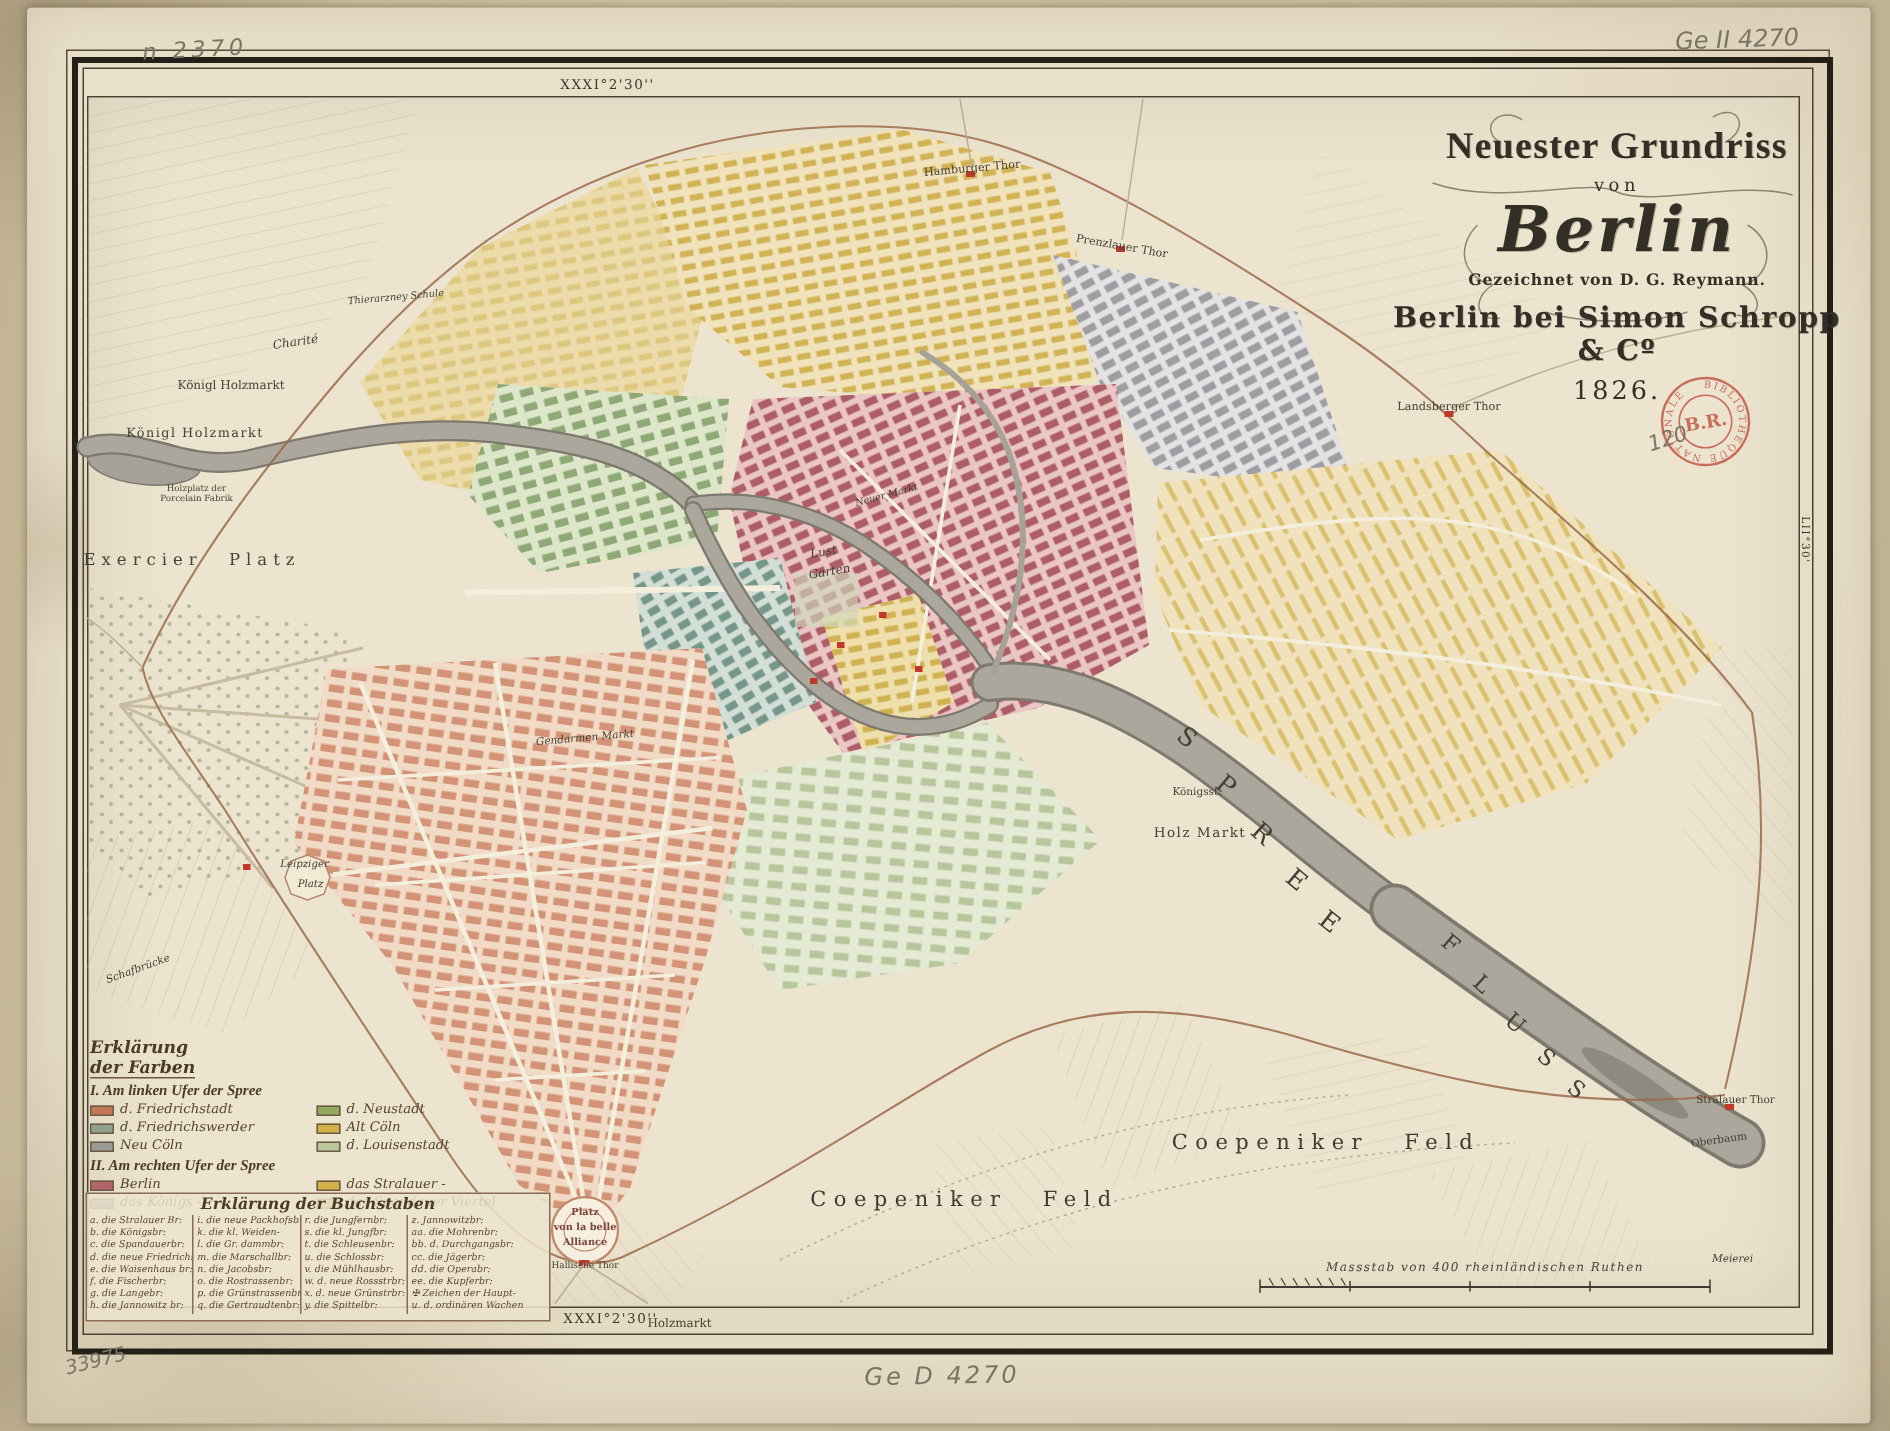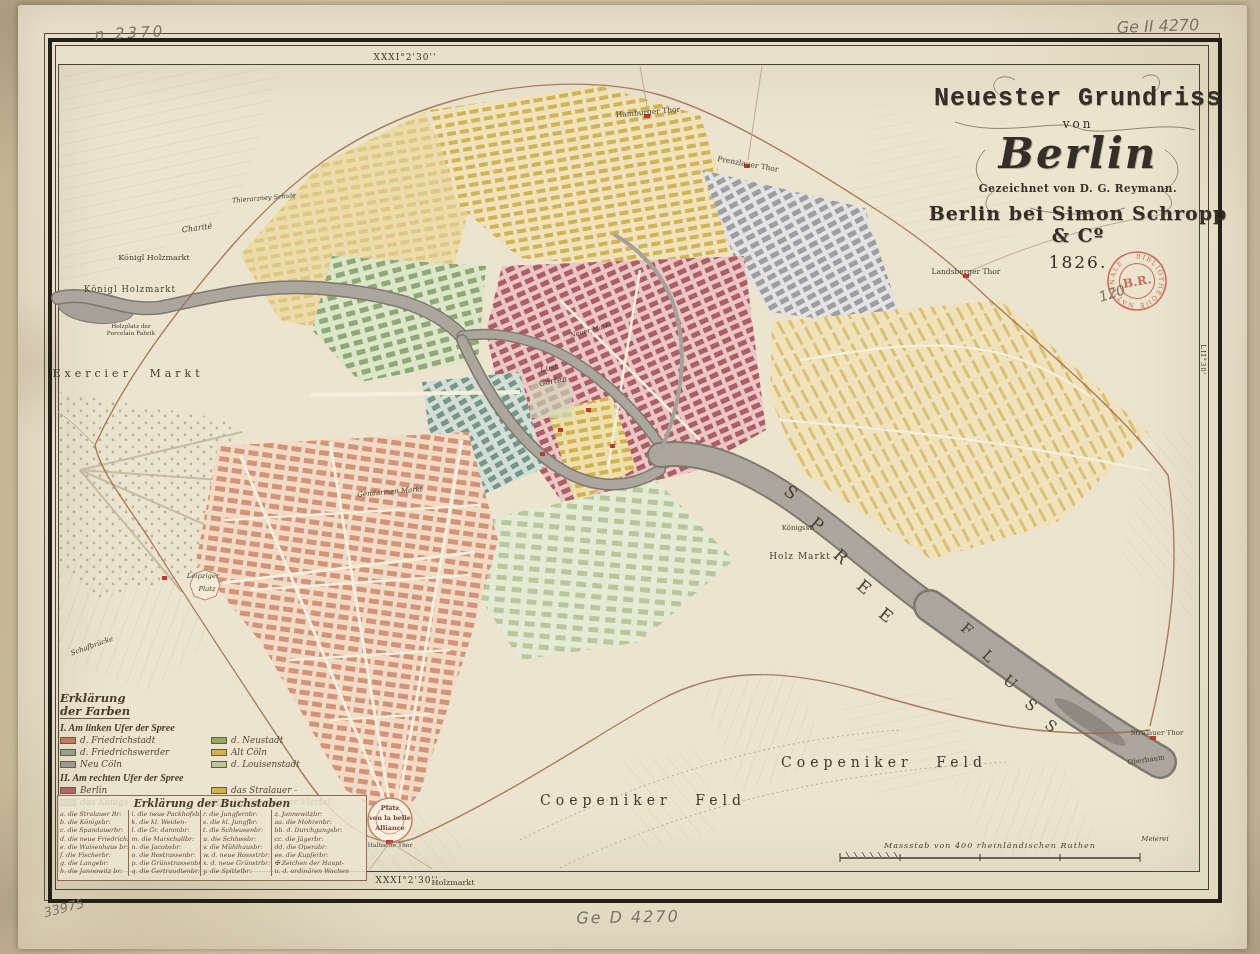--- a/index.html
+++ b/index.html
@@ -32,21 +32,21 @@
   .lbl{position:absolute;transform:translate(-50%,-50%);white-space:nowrap;color:#454033;
        font-family:"DejaVu Serif","Liberation Serif",serif;}
   .italic{font-style:italic;}
   .ls{letter-spacing:5px;word-spacing:14px;font-size:13px;color:#3f3a2f;}
   
   .meridian{position:absolute;font-size:9px;color:#3c362c;letter-spacing:1px;transform:translate(-50%,-50%);}
   .lat{position:absolute;font-size:7px;color:#3c362c;transform:translate(-50%,-50%) rotate(90deg);letter-spacing:1px;}
   
   .cartouche{position:absolute;left:928px;top:84px;width:300px;text-align:center;color:#332f26;}
   .c1{font-size:25px;font-weight:bold;letter-spacing:1px;
-      font-family:Liberation Mono, monospace;text-shadow:.6px .6px 0 rgba(40,35,25,.35);}
+      font-family:Liberation Serif, serif;text-shadow:.6px .6px 0 rgba(40,35,25,.35);}
   .c2{font-size:12px;font-weight:normal;margin-top:4px;letter-spacing:3px;}
   .c3{font-size:42px;font-weight:bold;font-style:italic;margin-top:-2px;letter-spacing:2px;
       text-shadow:.8px .8px 0 rgba(40,35,25,.3);}
   .c4{font-size:10.5px;font-weight:bold;margin-top:4px;letter-spacing:.5px;}
   .c5{font-size:19px;font-weight:bold;margin-top:8px;letter-spacing:1px;text-shadow:.5px .5px 0 rgba(40,35,25,.3);text-align:center;}
   .c6{font-size:17px;margin-top:6px;letter-spacing:2px;}
   
   .hand{position:absolute;color:#7b7466;font-family:"DejaVu Sans","Liberation Sans",sans-serif;
         font-style:italic;transform:translate(-50%,-50%) rotate(-3deg);}
   
@@ -283,21 +283,21 @@
   <div class="hand" style="left:1158px;top:26px;font-size:16px;transform:translate(-50%,-50%) rotate(-2deg);">Ge II 4270</div>
   <div class="hand" style="left:1112px;top:293px;font-size:14px;transform:translate(-50%,-50%) rotate(-18deg);">120</div>
   <div class="hand" style="left:628px;top:917px;font-size:16px;letter-spacing:2px;transform:translate(-50%,-50%) rotate(-1deg);">Ge D 4270</div>
   <div class="hand" style="left:64px;top:908px;font-size:13px;transform:translate(-50%,-50%) rotate(-14deg);">33975</div>
 
   <div class="lbl italic" style="left:197px;top:228px;font-size:8px;transform:translate(-50%,-50%) rotate(-8deg);">Charité</div>
   <div class="lbl italic" style="left:264px;top:198px;font-size:6.5px;transform:translate(-50%,-50%) rotate(-5deg);">Thierarzney Schule</div>
   <div class="lbl" style="left:154px;top:257px;font-size:8px;">Königl Holzmarkt</div>
   <div class="lbl" style="left:130px;top:289px;font-size:8.5px;letter-spacing:1px;">Königl Holzmarkt</div>
   <div class="lbl" style="left:131px;top:330px;font-size:5.8px;white-space:normal;width:52px;line-height:7px;text-align:center;">Holzplatz der Porcelain Fabrik</div>
-  <div class="lbl" style="left:128px;top:373px;font-size:11px;letter-spacing:4px;word-spacing:10px;">Exercier Markt</div>
+  <div class="lbl" style="left:128px;top:373px;font-size:11px;letter-spacing:4px;word-spacing:10px;">Exercier Platz</div>
   <div class="lbl italic" style="left:203px;top:576px;font-size:6.8px;">Leipziger</div>
   <div class="lbl italic" style="left:207px;top:589px;font-size:6.8px;">Platz</div>
   <div class="lbl italic" style="left:390px;top:492px;font-size:7px;transform:translate(-50%,-50%) rotate(-5deg);">Gendarmen Markt</div>
   <div class="lbl italic" style="left:549px;top:368px;font-size:8px;transform:translate(-50%,-50%) rotate(-10deg);">Lust</div>
   <div class="lbl italic" style="left:553px;top:381px;font-size:8px;transform:translate(-50%,-50%) rotate(-10deg);">Garten</div>
   <div class="lbl italic" style="left:591px;top:330px;font-size:6.5px;transform:translate(-50%,-50%) rotate(-15deg);">Neuer Markt</div>
   <div class="lbl" style="left:648px;top:112px;font-size:7.5px;transform:translate(-50%,-50%) rotate(-5deg);">Hamburger Thor</div>
   <div class="lbl" style="left:748px;top:164px;font-size:7.5px;transform:translate(-50%,-50%) rotate(10deg);">Prenzlauer Thor</div>
   <div class="lbl" style="left:966px;top:271px;font-size:7.5px;">Landsberger Thor</div>
   <div class="lbl" style="left:798px;top:528px;font-size:7px;">Königsst.</div>

